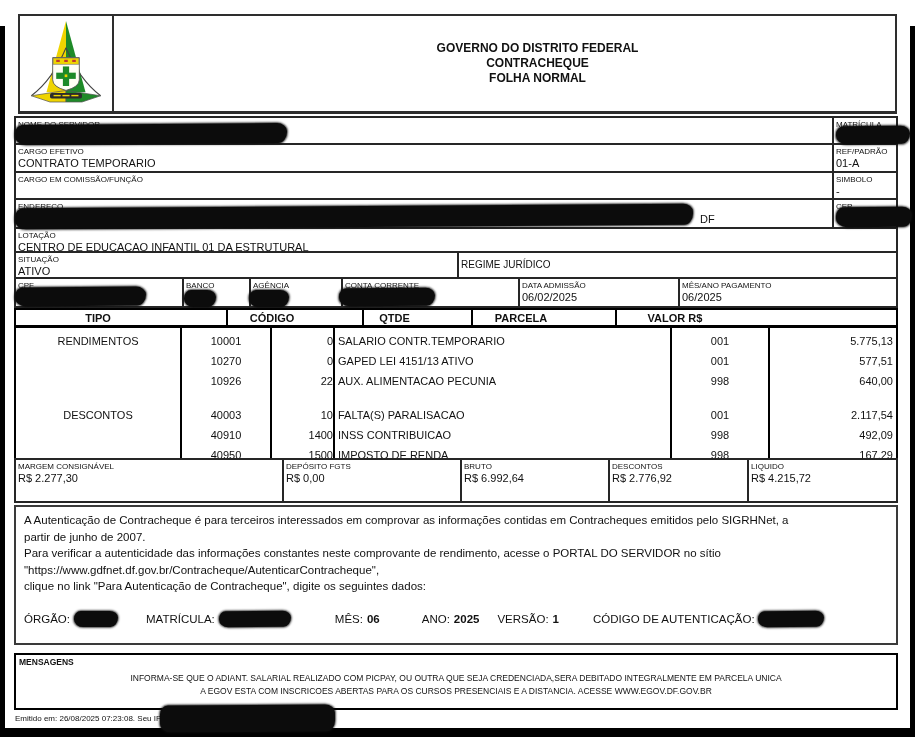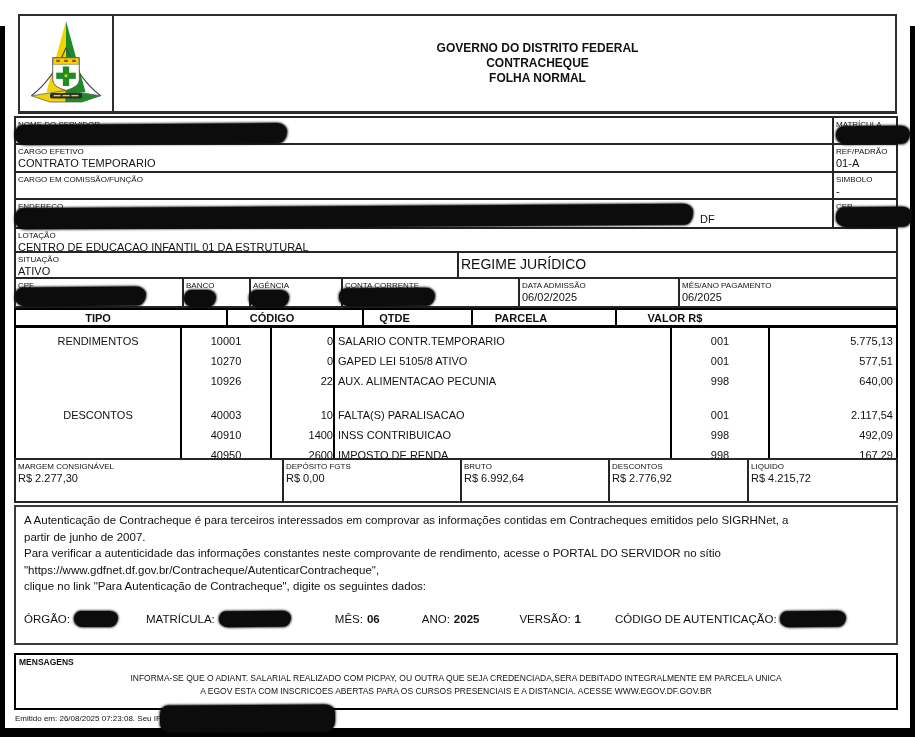--- a/index.html
+++ b/index.html
@@ -146,21 +146,21 @@
     <div class="val">CENTRO DE EDUCACAO INFANTIL 01 DA ESTRUTURAL</div>
   </div>
 </div>
 
 <div class="row" style="top:251px;height:28px;">
   <div class="cell" style="width:441px;">
     <div class="lbl">SITUAÇÃO</div>
     <div class="val">ATIVO</div>
   </div>
   <div class="cell main" style="border-left:2px solid #262626;">
-    <div class="lbl" style="font-size:14px;padding-top:7px;">REGIME JURÍDICO</div>
+    <div class="lbl" style="font-size:10px;padding-top:7px;">REGIME JURÍDICO</div>
   </div>
 </div>
 
 <div class="row" style="top:277px;height:31px;">
   <div class="cell" style="width:166px;">
     <div class="lbl">CPF</div>
   </div>
   <div class="cell" style="width:65px;border-left:2px solid #262626;">
     <div class="lbl">BANCO</div>
   </div>
@@ -207,25 +207,25 @@
       <div class="tline">40910</div>
       <div class="tline">40950</div>
     </div>
     <div class="tcol w-qtde">
       <div class="tline">0</div>
       <div class="tline">0</div>
       <div class="tline">22</div>
       <div class="tline blank"></div>
       <div class="tline">10</div>
       <div class="tline">1400</div>
-      <div class="tline">2600</div>
+      <div class="tline">1500</div>
     </div>
     <div class="tcol w-disc">
       <div class="tline">SALARIO CONTR.TEMPORARIO</div>
-      <div class="tline">GAPED LEI 5105/8 ATIVO</div>
+      <div class="tline">GAPED LEI 4151/13 ATIVO</div>
       <div class="tline">AUX. ALIMENTACAO PECUNIA</div>
       <div class="tline blank"></div>
       <div class="tline">FALTA(S) PARALISACAO</div>
       <div class="tline">INSS CONTRIBUICAO</div>
       <div class="tline">IMPOSTO DE RENDA</div>
     </div>
     <div class="tcol w-parc">
       <div class="tline">001</div>
       <div class="tline">001</div>
       <div class="tline">998</div>
@@ -277,21 +277,21 @@
   <div class="auth-line">clique no link "Para Autenticação de Contracheque", digite os seguintes dados:</div>
   <div class="auth-data">
     <span>ÓRGÃO:</span>
     <span class="redact inline" style="width:44px;height:16px;margin-left:4px;"></span>
     <span style="margin-left:28px;">MATRÍCULA:</span>
     <span class="redact inline" style="width:72px;height:16px;margin-left:4px;"></span>
     <span style="margin-left:44px;">MÊS:</span>
     <b style="margin-left:4px;">06</b>
     <span style="margin-left:42px;">ANO:</span>
     <b style="margin-left:4px;">2025</b>
-    <span style="margin-left:40px;">VERSÃO:</span>
+    <span style="margin-left:18px;">VERSÃO:</span>
     <b style="margin-left:4px;">1</b>
     <span style="margin-left:34px;">CÓDIGO DE AUTENTICAÇÃO:</span>
     <span class="redact inline" style="width:66px;height:16px;margin-left:3px;"></span>
   </div>
 </div>
 
 <div class="msg">
   <div class="msg-title">MENSAGENS</div>
   <div class="msg-line first">INFORMA-SE QUE O ADIANT. SALARIAL REALIZADO COM PICPAY, OU OUTRA QUE SEJA CREDENCIADA,SERA DEBITADO INTEGRALMENTE EM PARCELA UNICA</div>
   <div class="msg-line">A EGOV ESTA COM INSCRICOES ABERTAS PARA OS CURSOS PRESENCIAIS E A DISTANCIA. ACESSE WWW.EGOV.DF.GOV.BR</div>

